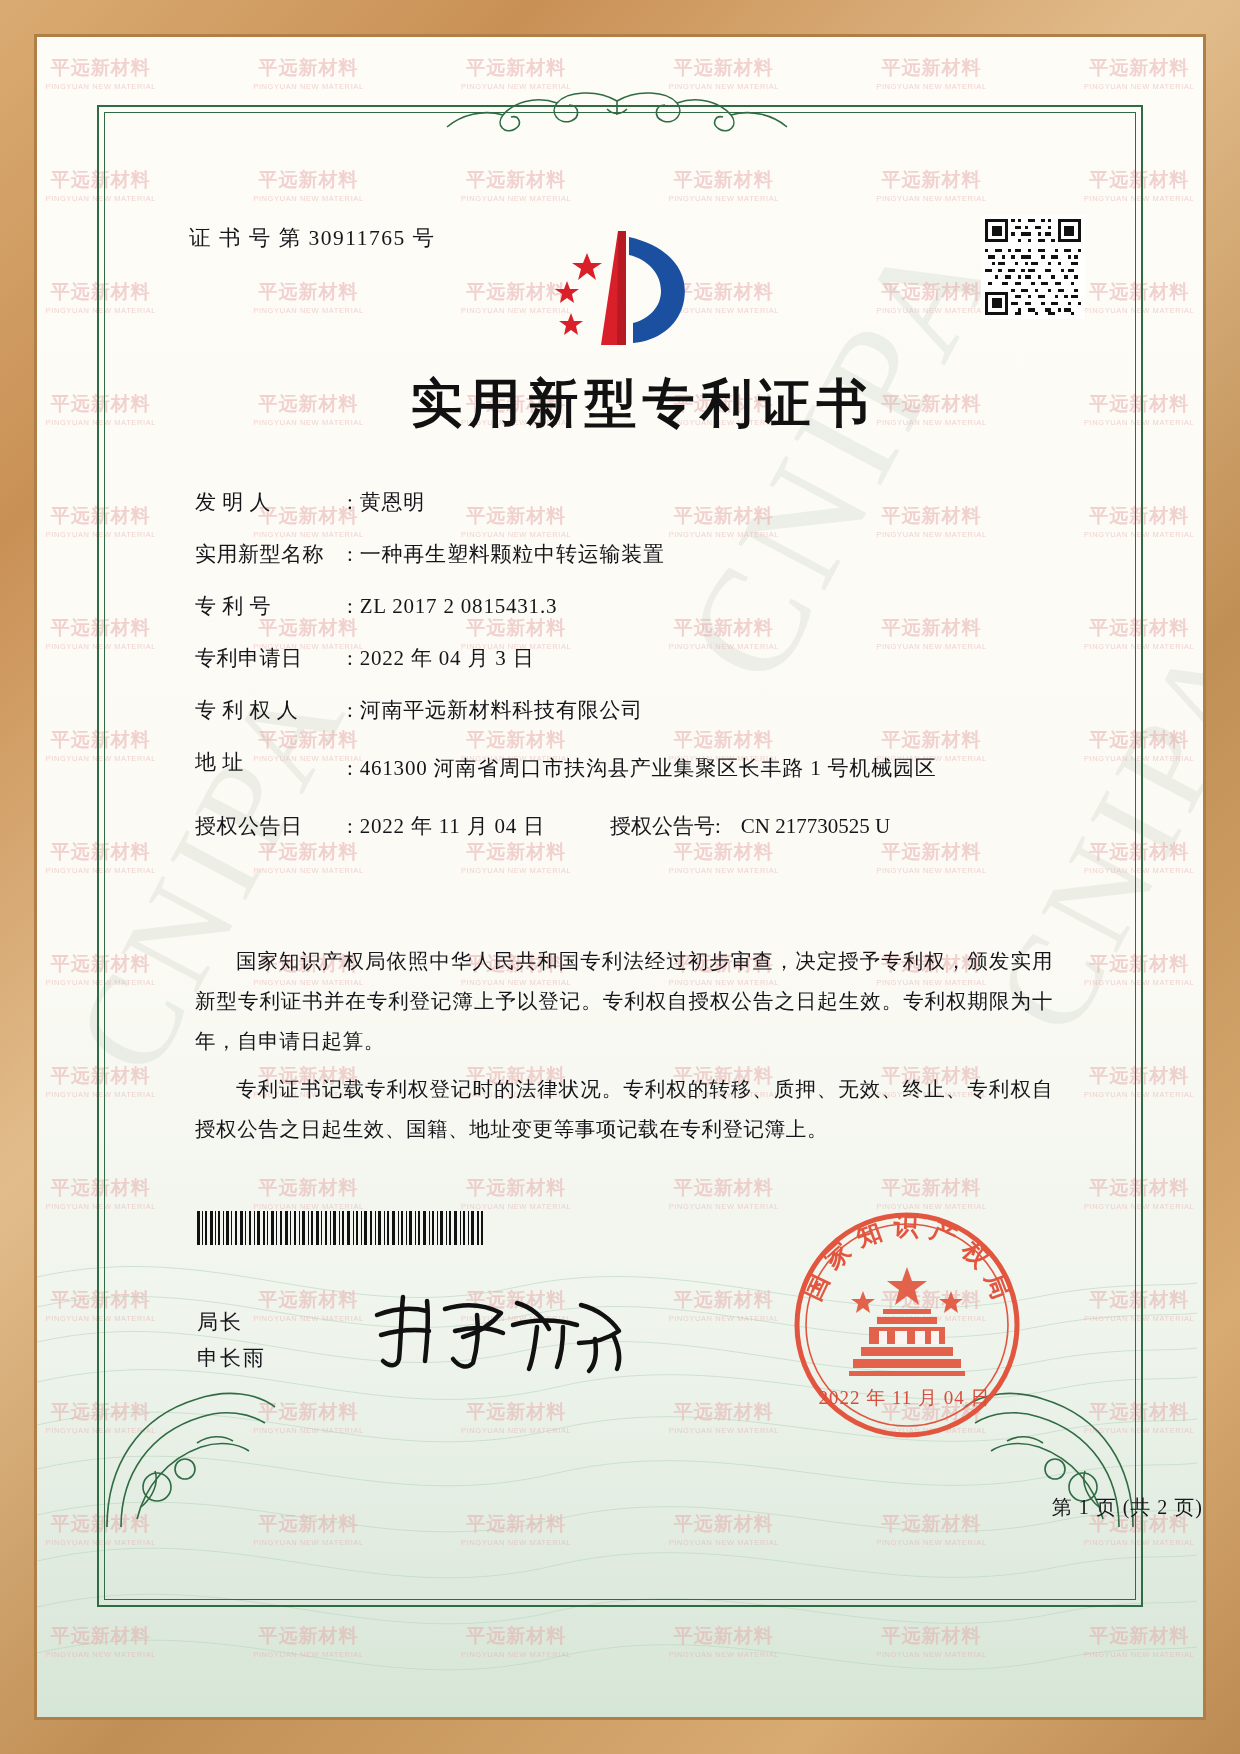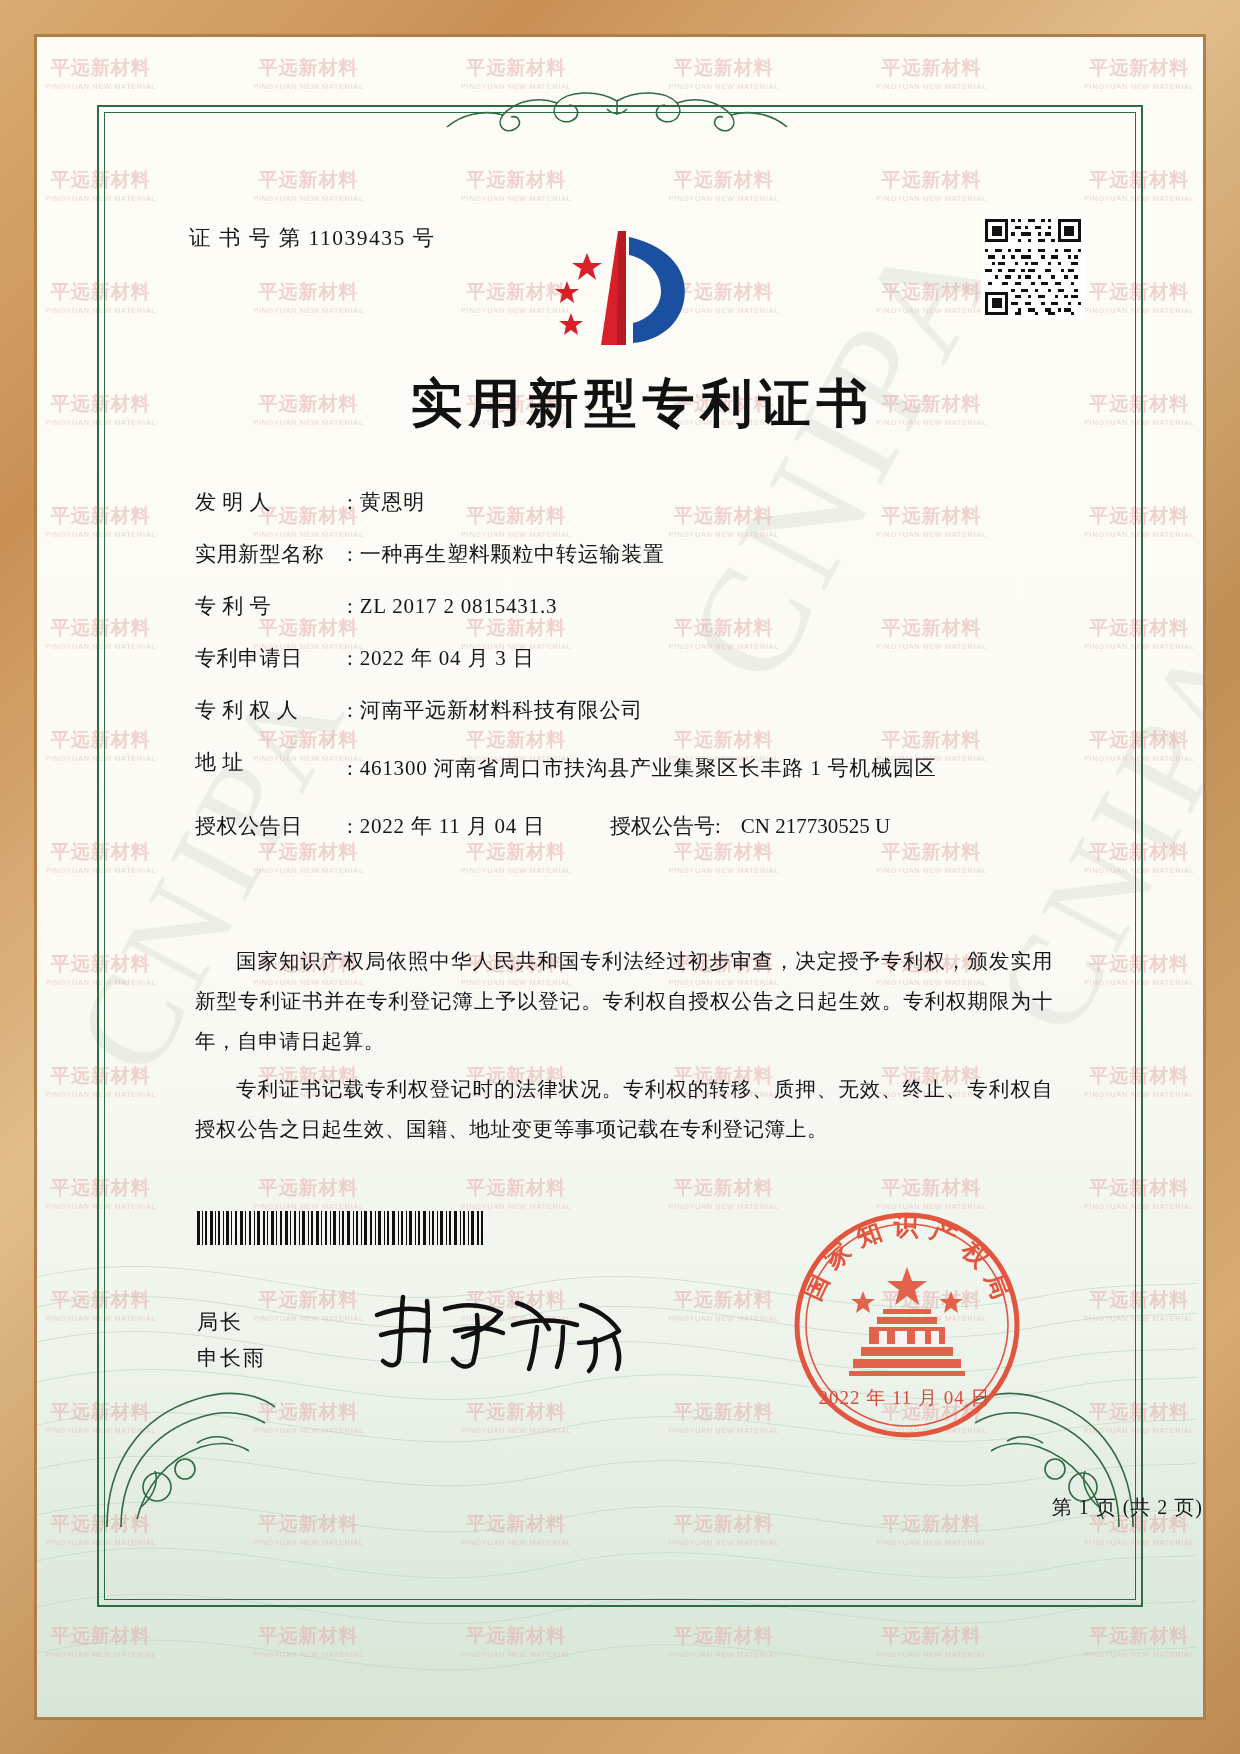--- a/index.html
+++ b/index.html
@@ -704,21 +704,21 @@
         <path d="M40,172 C48,140 70,112 104,100 C122,94 140,96 152,104"></path>
         <circle cx="60" cy="140" r="14"></circle>
         <circle cx="88" cy="122" r="10"></circle>
         <path d="M44,160 C56,150 62,136 58,124"></path>
         <path d="M100,96 C112,88 126,88 136,94"></path>
       </g>
     </svg>
 
     <div class="content">
 
-      <div class="cert-no">证 书 号 第 11039435 号</div>
+      <div class="cert-no">证 书 号 第 30911765 号</div>
 
       <div class="qr">
         <svg viewBox="0 0 29 29" width="96" height="96" shape-rendering="crispEdges">
           <rect width="29" height="29" fill="#fff"></rect>
           <g fill="#111">
             <rect x="0" y="0" width="7" height="1"></rect>
               <rect x="0" y="6" width="7" height="1"></rect>
             <rect x="0" y="0" width="1" height="7"></rect>
               <rect x="6" y="0" width="1" height="7"></rect>
             <rect x="2" y="2" width="3" height="3"></rect>

